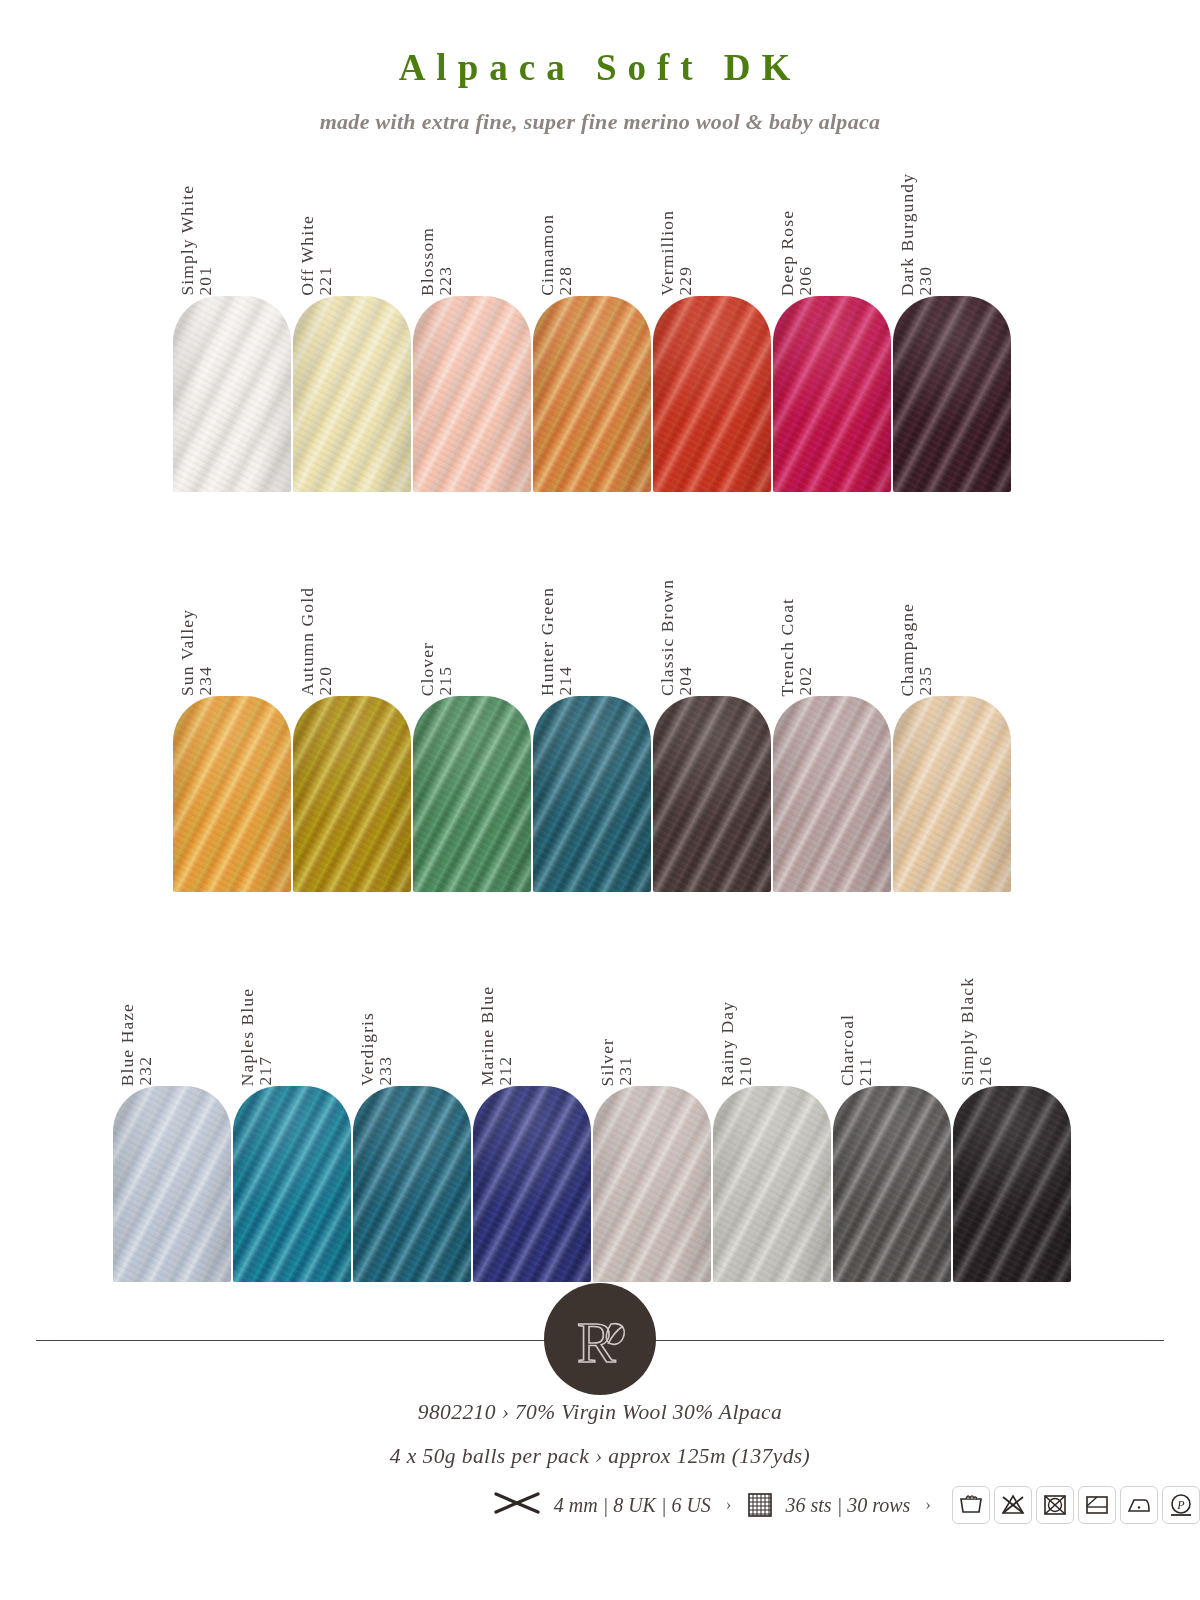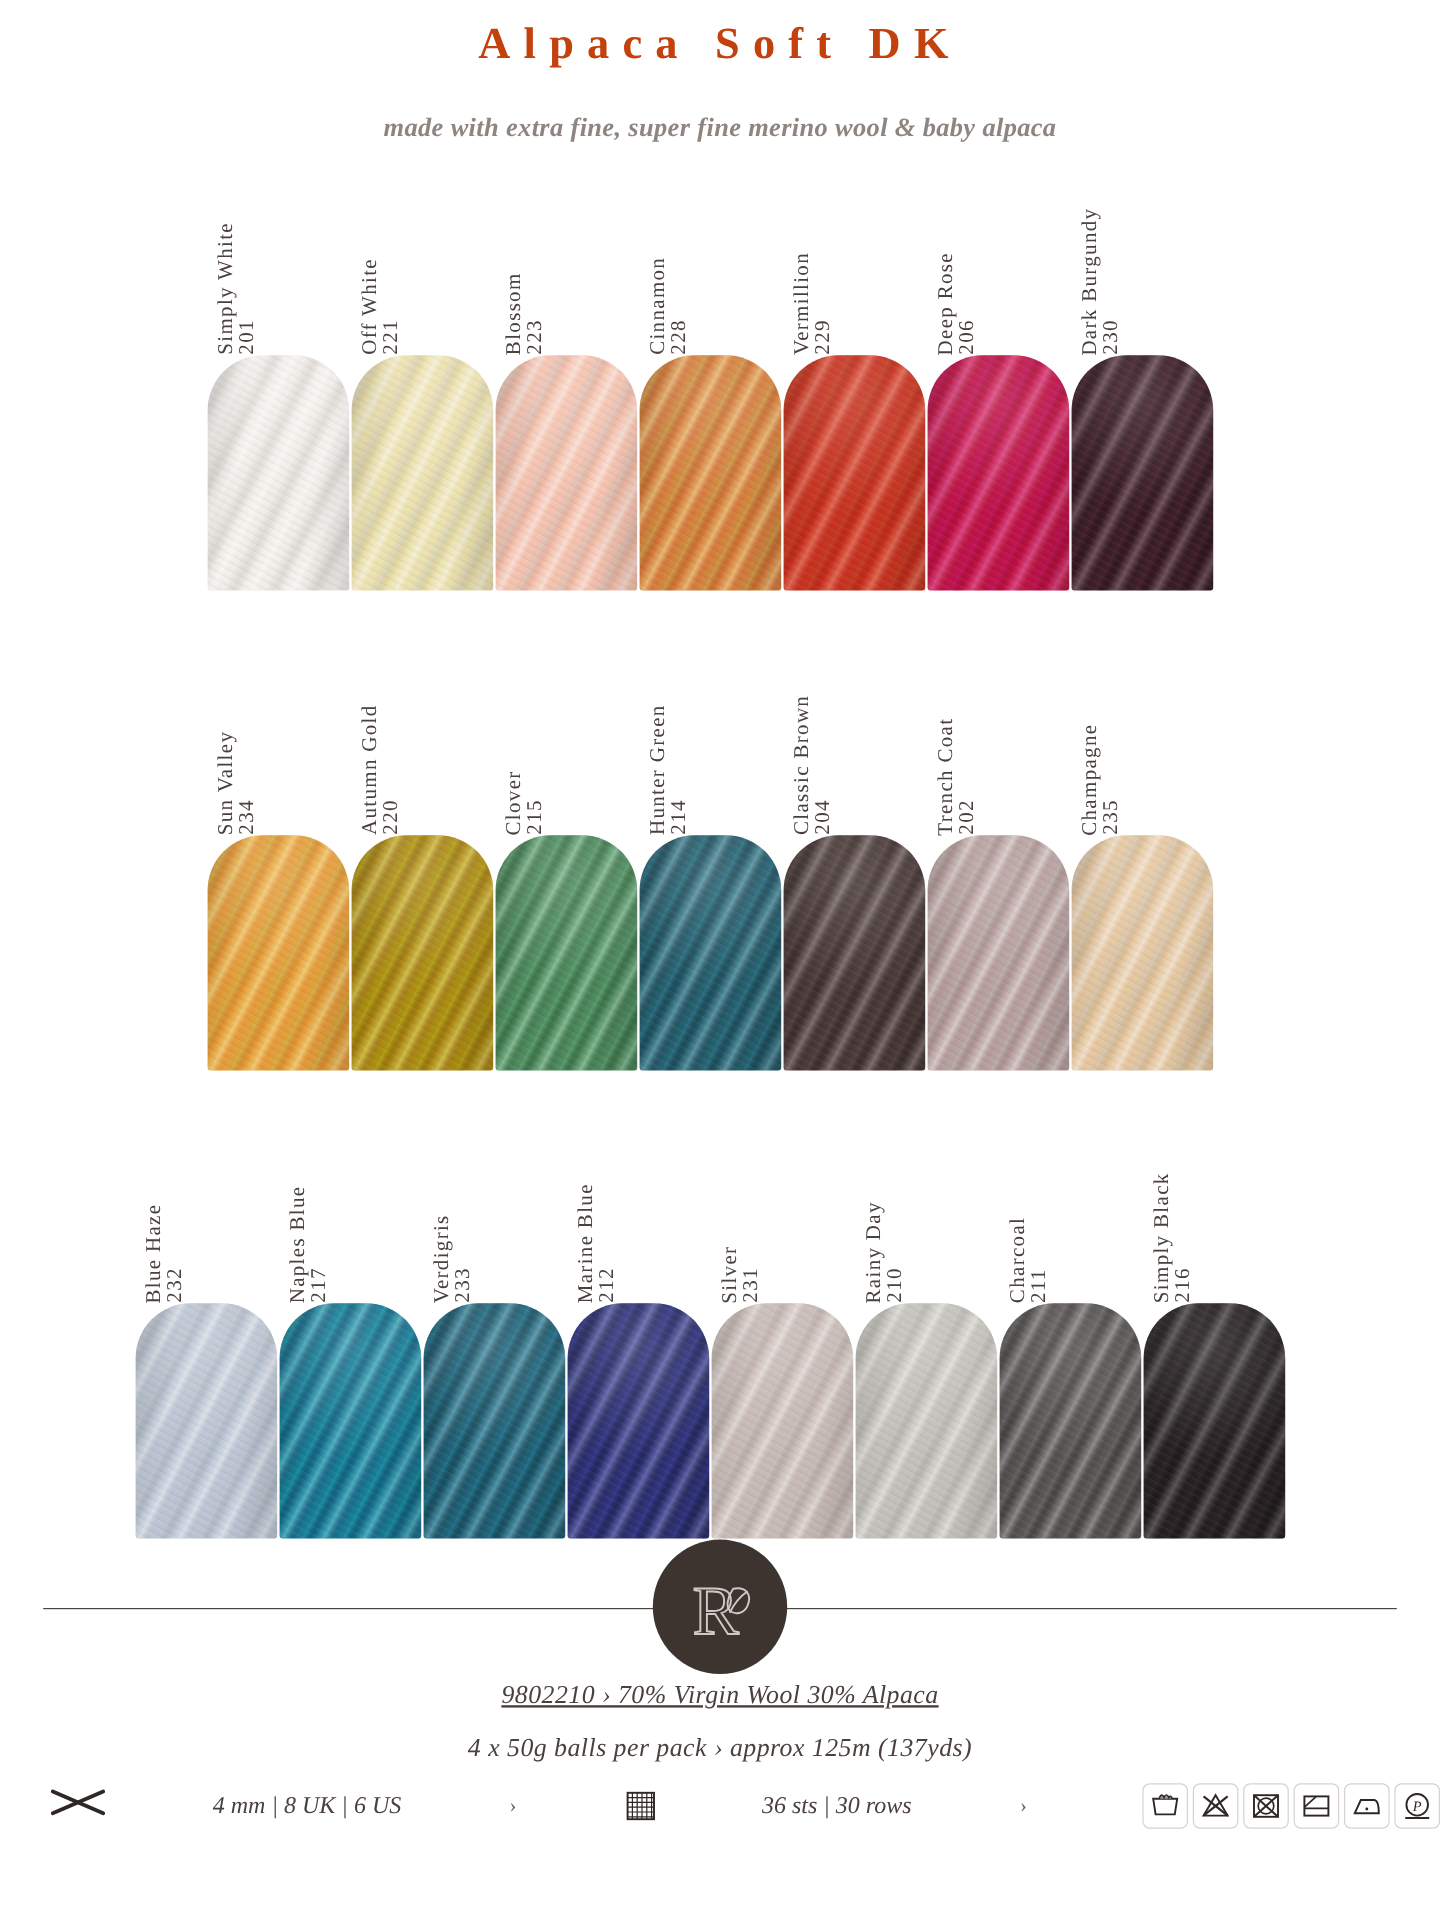--- a/index.html
+++ b/index.html
@@ -16,25 +16,26 @@
     overflow: hidden;
   }
 
   
   .header {
     position: absolute;
     top: 0; left: 0; right: 0;
     text-align: center;
   }
   .title {
-    margin: 15px;
+    margin: 0;
+    padding-top: 46px;
     font-size: 37px;
     font-weight: 600;
     letter-spacing: 11px;
-    color: #c2410c;
+    color: #4d7c0f;
     font-family: "Liberation Serif", "DejaVu Serif", serif;
   }
   .subtitle {
     margin: 0;
     padding-top: 20px;
     font-size: 22px;
     font-style: italic;
     letter-spacing: 0.3px;
     color: #8e8581;
     font-weight: bold;
@@ -153,30 +154,30 @@
     align-items: center;
     justify-content: center;
   }
   .footer-text {
     position: absolute;
     left: 0; right: 0;
     text-align: center;
     font-style: italic;
     color: #4a403d;
   }
-  .fline1 { top: 1400px; font-size: 21.5px; letter-spacing: 0.4px; text-decoration: underline; }
+  .fline1 { top: 1400px; font-size: 21.5px; letter-spacing: 0.4px; }
   .fline2 { top: 1444px; font-size: 21.5px; letter-spacing: 0.4px; }
 
   .spec-row {
     position: absolute;
     top: 1486px;
     left: 0; right: 0;
     display: flex;
     align-items: center;
-    justify-content: space-between;
+    justify-content: flex-end;
     gap: 13px;
     font-style: italic;
     font-size: 20px;
     color: #4a403d;
     padding-left: 41px;
   }
   .sep { font-style: normal; color: #6b5f5b; font-size: 17px; padding: 0 2px; }
   .care-icons { display: flex; align-items: center; gap: 4px; margin-left: 6px; }
   .care-box {
     width: 36px; height: 36px;

